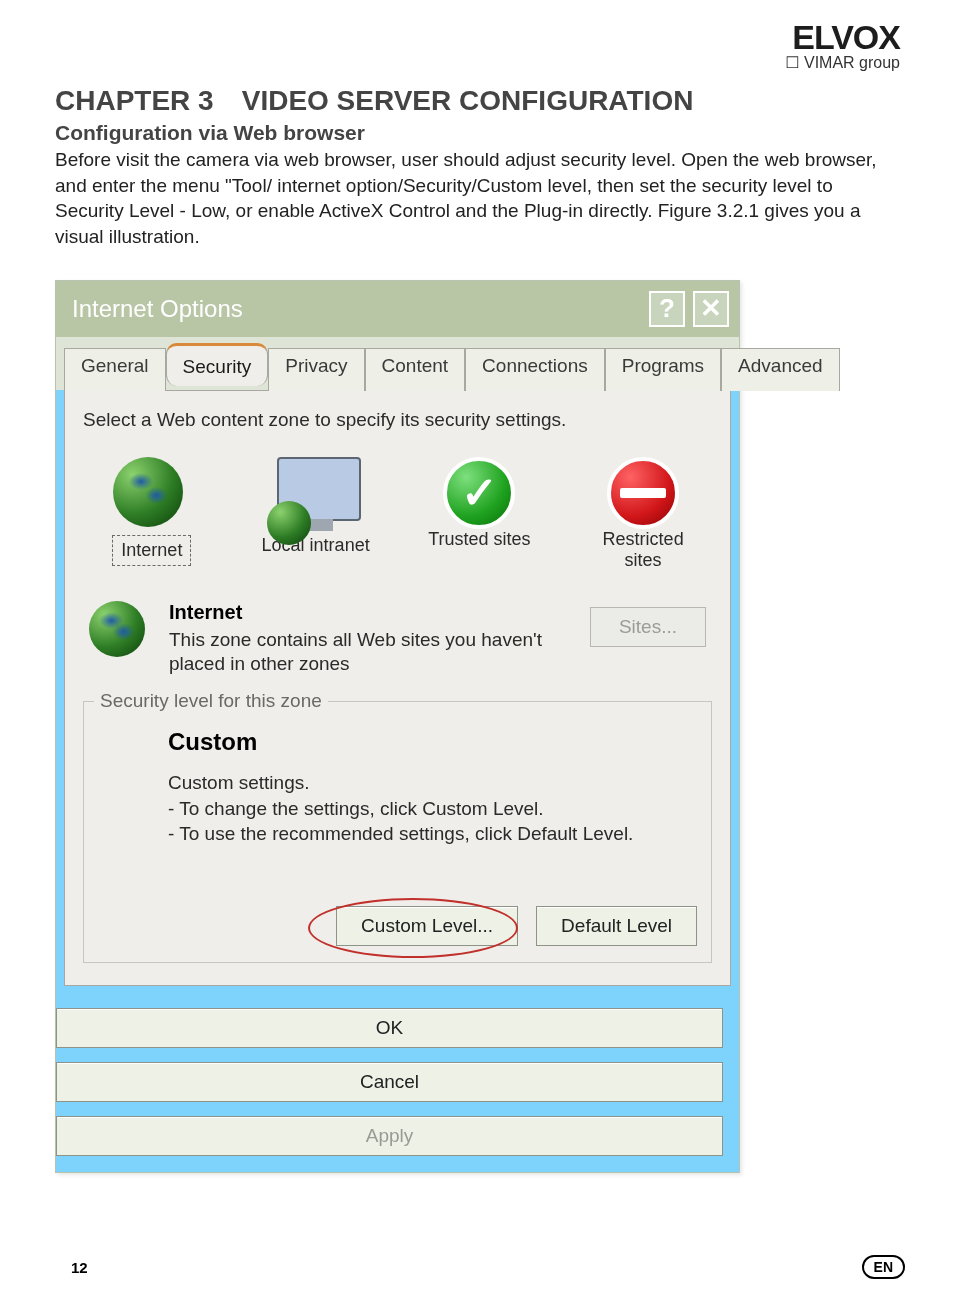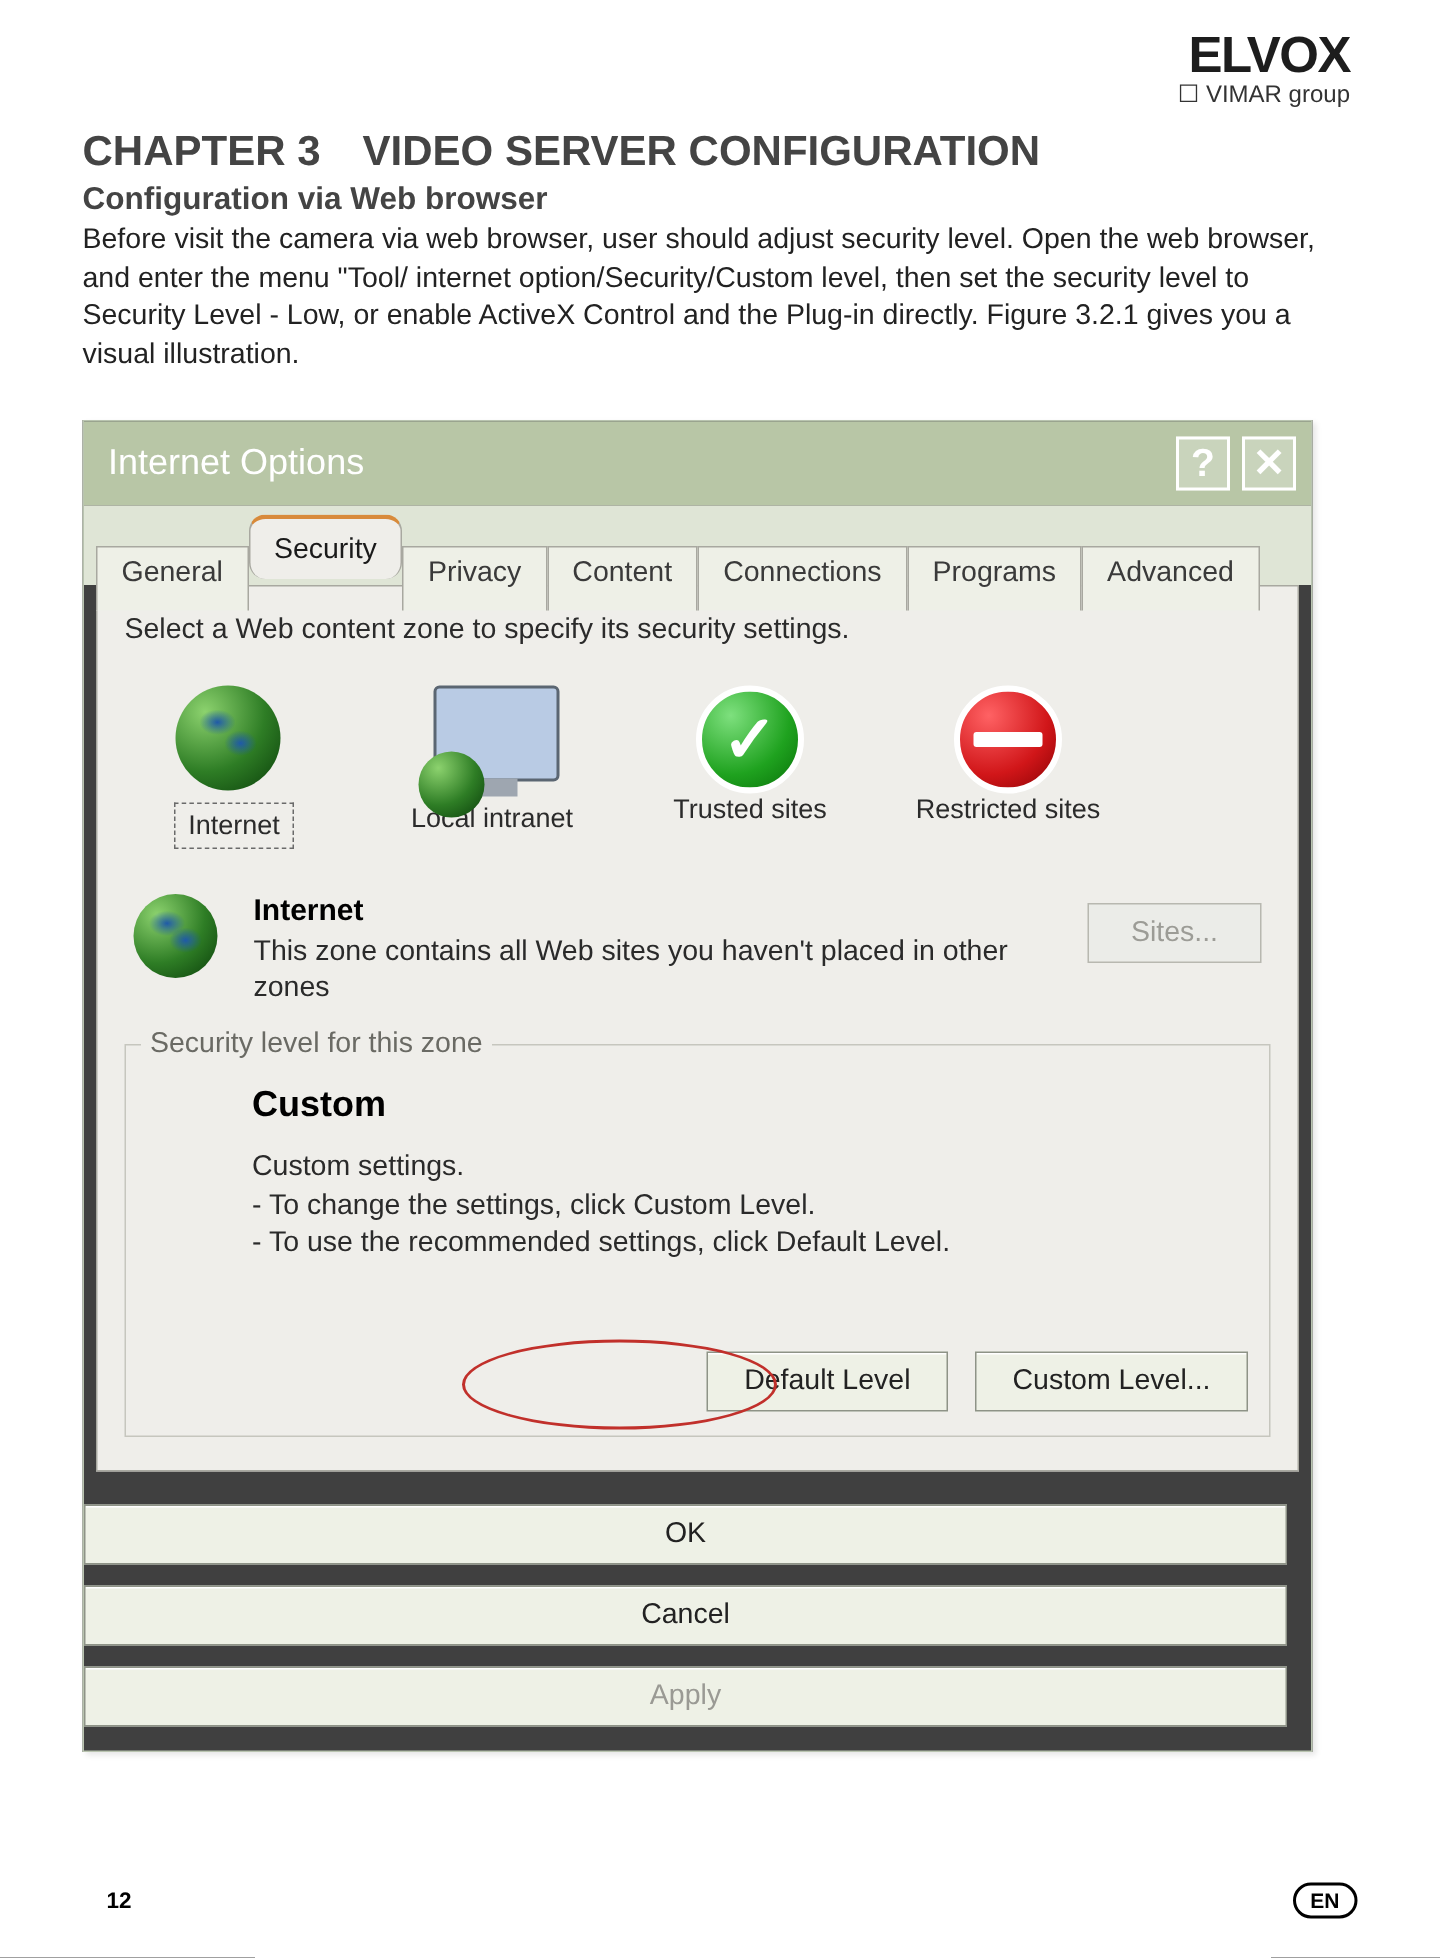--- a/index.html
+++ b/index.html
@@ -46,23 +46,23 @@
     margin-top: 4px;
   }
   .body-text {
     font-size: 19px;
     color: #222;
     line-height: 1.35;
     margin-top: 2px;
   }
   .dialog {
     margin: 30px 0 0 0;
-    width: 820px;
+    width: 685px;
     border: 1px solid #b9c4b0;
-    background: #404040;
+    background: #7dd3fc;
     box-shadow: 2px 2px 4px rgba(0,0,0,0.1);
   }
   .titlebar {
     display: flex;
     align-items: center;
     justify-content: space-between;
     background: #b8c6a6;
     padding: 10px 10px 10px 16px;
   }
   .title {
@@ -85,21 +85,21 @@
     background:#dfe5d6;
   }
   .tab {
     background:#eef0e7;
     border:1px solid #a8a8a0;
     border-bottom:none;
     padding:6px 16px;
     font-size:19px;
     color:#3a3a3a;
     position:relative;
-    top:17px;
+    top:1px;
   }
   .tab.active {
     background:#efeeea;
     color:#1a1a1a;
     border-top:3px solid #d88a3a;
     padding:10px 16px 8px 16px;
     top:-4px;
     z-index:2;
     border-radius:11px;
   }
@@ -315,22 +315,22 @@
       <div class="fieldset">
         <div class="fieldset-legend">Security level for this zone</div>
         <div class="custom-block">
           <h5>Custom</h5>
           <p>Custom settings.</p>
           <p>- To change the settings, click Custom Level.</p>
           <p>- To use the recommended settings, click Default Level.</p>
         </div>
         <div class="level-buttons">
           <div class="highlight-ring"></div>
+          <button class="win-btn">Custom Level...</button>
           <button class="win-btn">Default Level</button>
-          <button class="win-btn">Custom Level...</button>
         </div>
       </div>
     </div>
 
     <div class="bottom-buttons">
       <button class="win-btn">OK</button>
       <button class="win-btn">Cancel</button>
       <button class="win-btn disabled">Apply</button>
     </div>
   </div>

